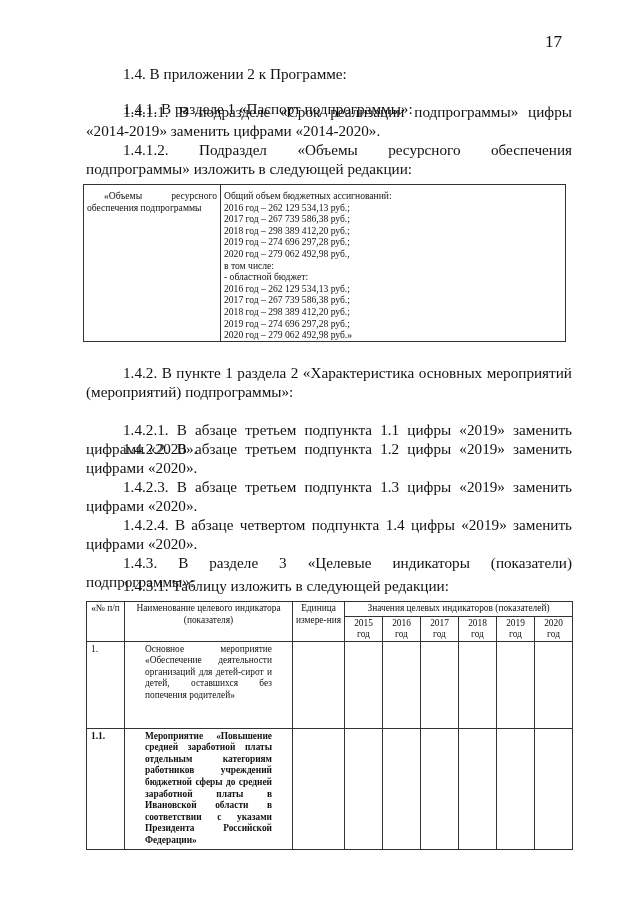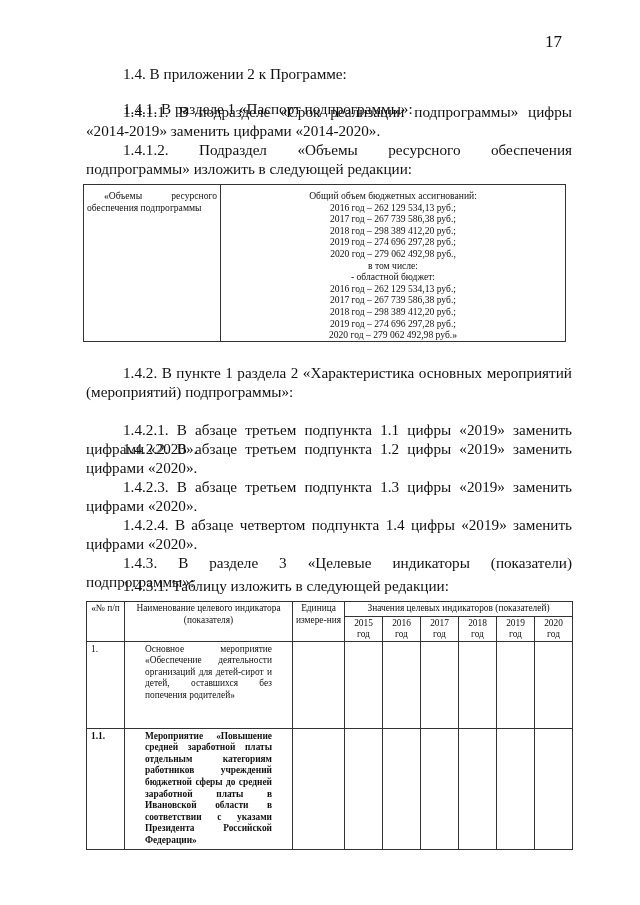--- a/index.html
+++ b/index.html
@@ -43,21 +43,21 @@
       border-collapse: collapse;
       font-size: 9.6px;
       line-height: 11.6px;
     }
     .t1 td {
       border: 1.2px solid #333;
       vertical-align: top;
       padding: 5px 3px 0 3px;
     }
     .t1 td.left-cell { width: 130px; text-align: justify; text-align-last: left; }
-    .t1 .line { display: block; white-space: nowrap; text-align: center; }
+    .t1 .line { display: block; white-space: nowrap; }
     .t1 .left-line-1 { display: flex; justify-content: space-between; margin-left: 17px; }
 
     
     .t2 {
       position: absolute;
       left: 86px;
       top: 601px;
       width: 487px;
       border-collapse: collapse;
       font-size: 9.4px;

